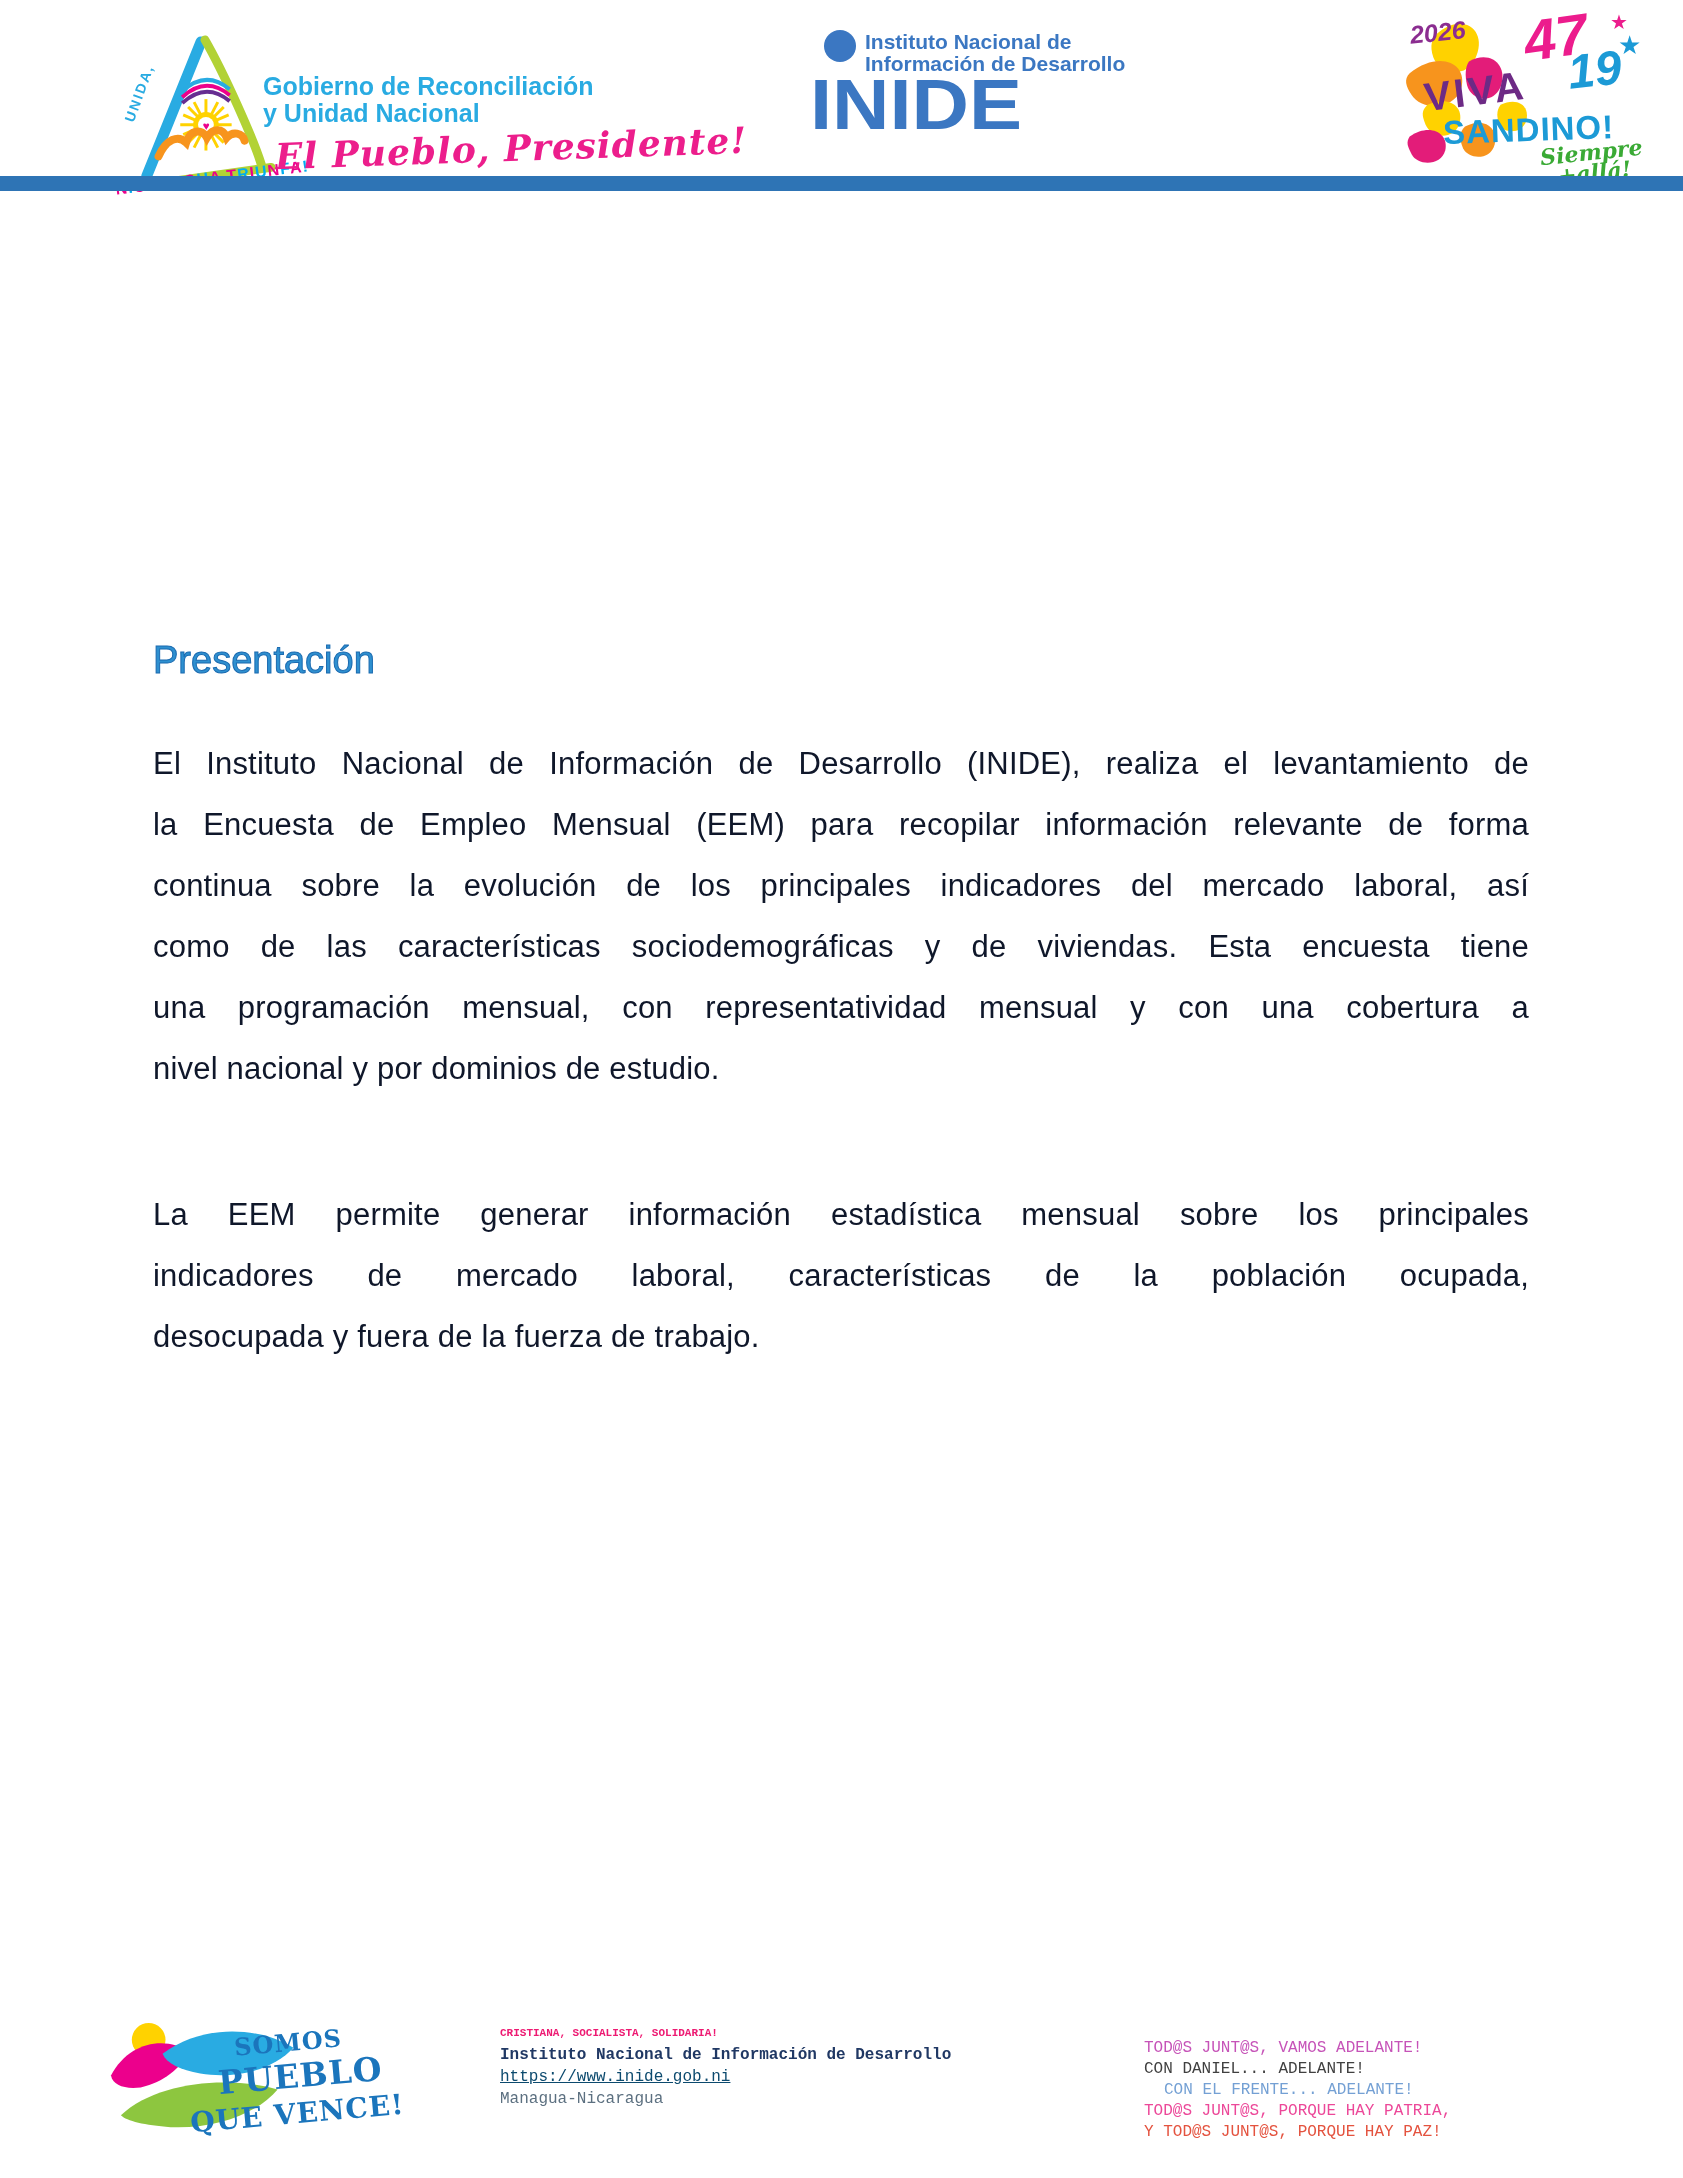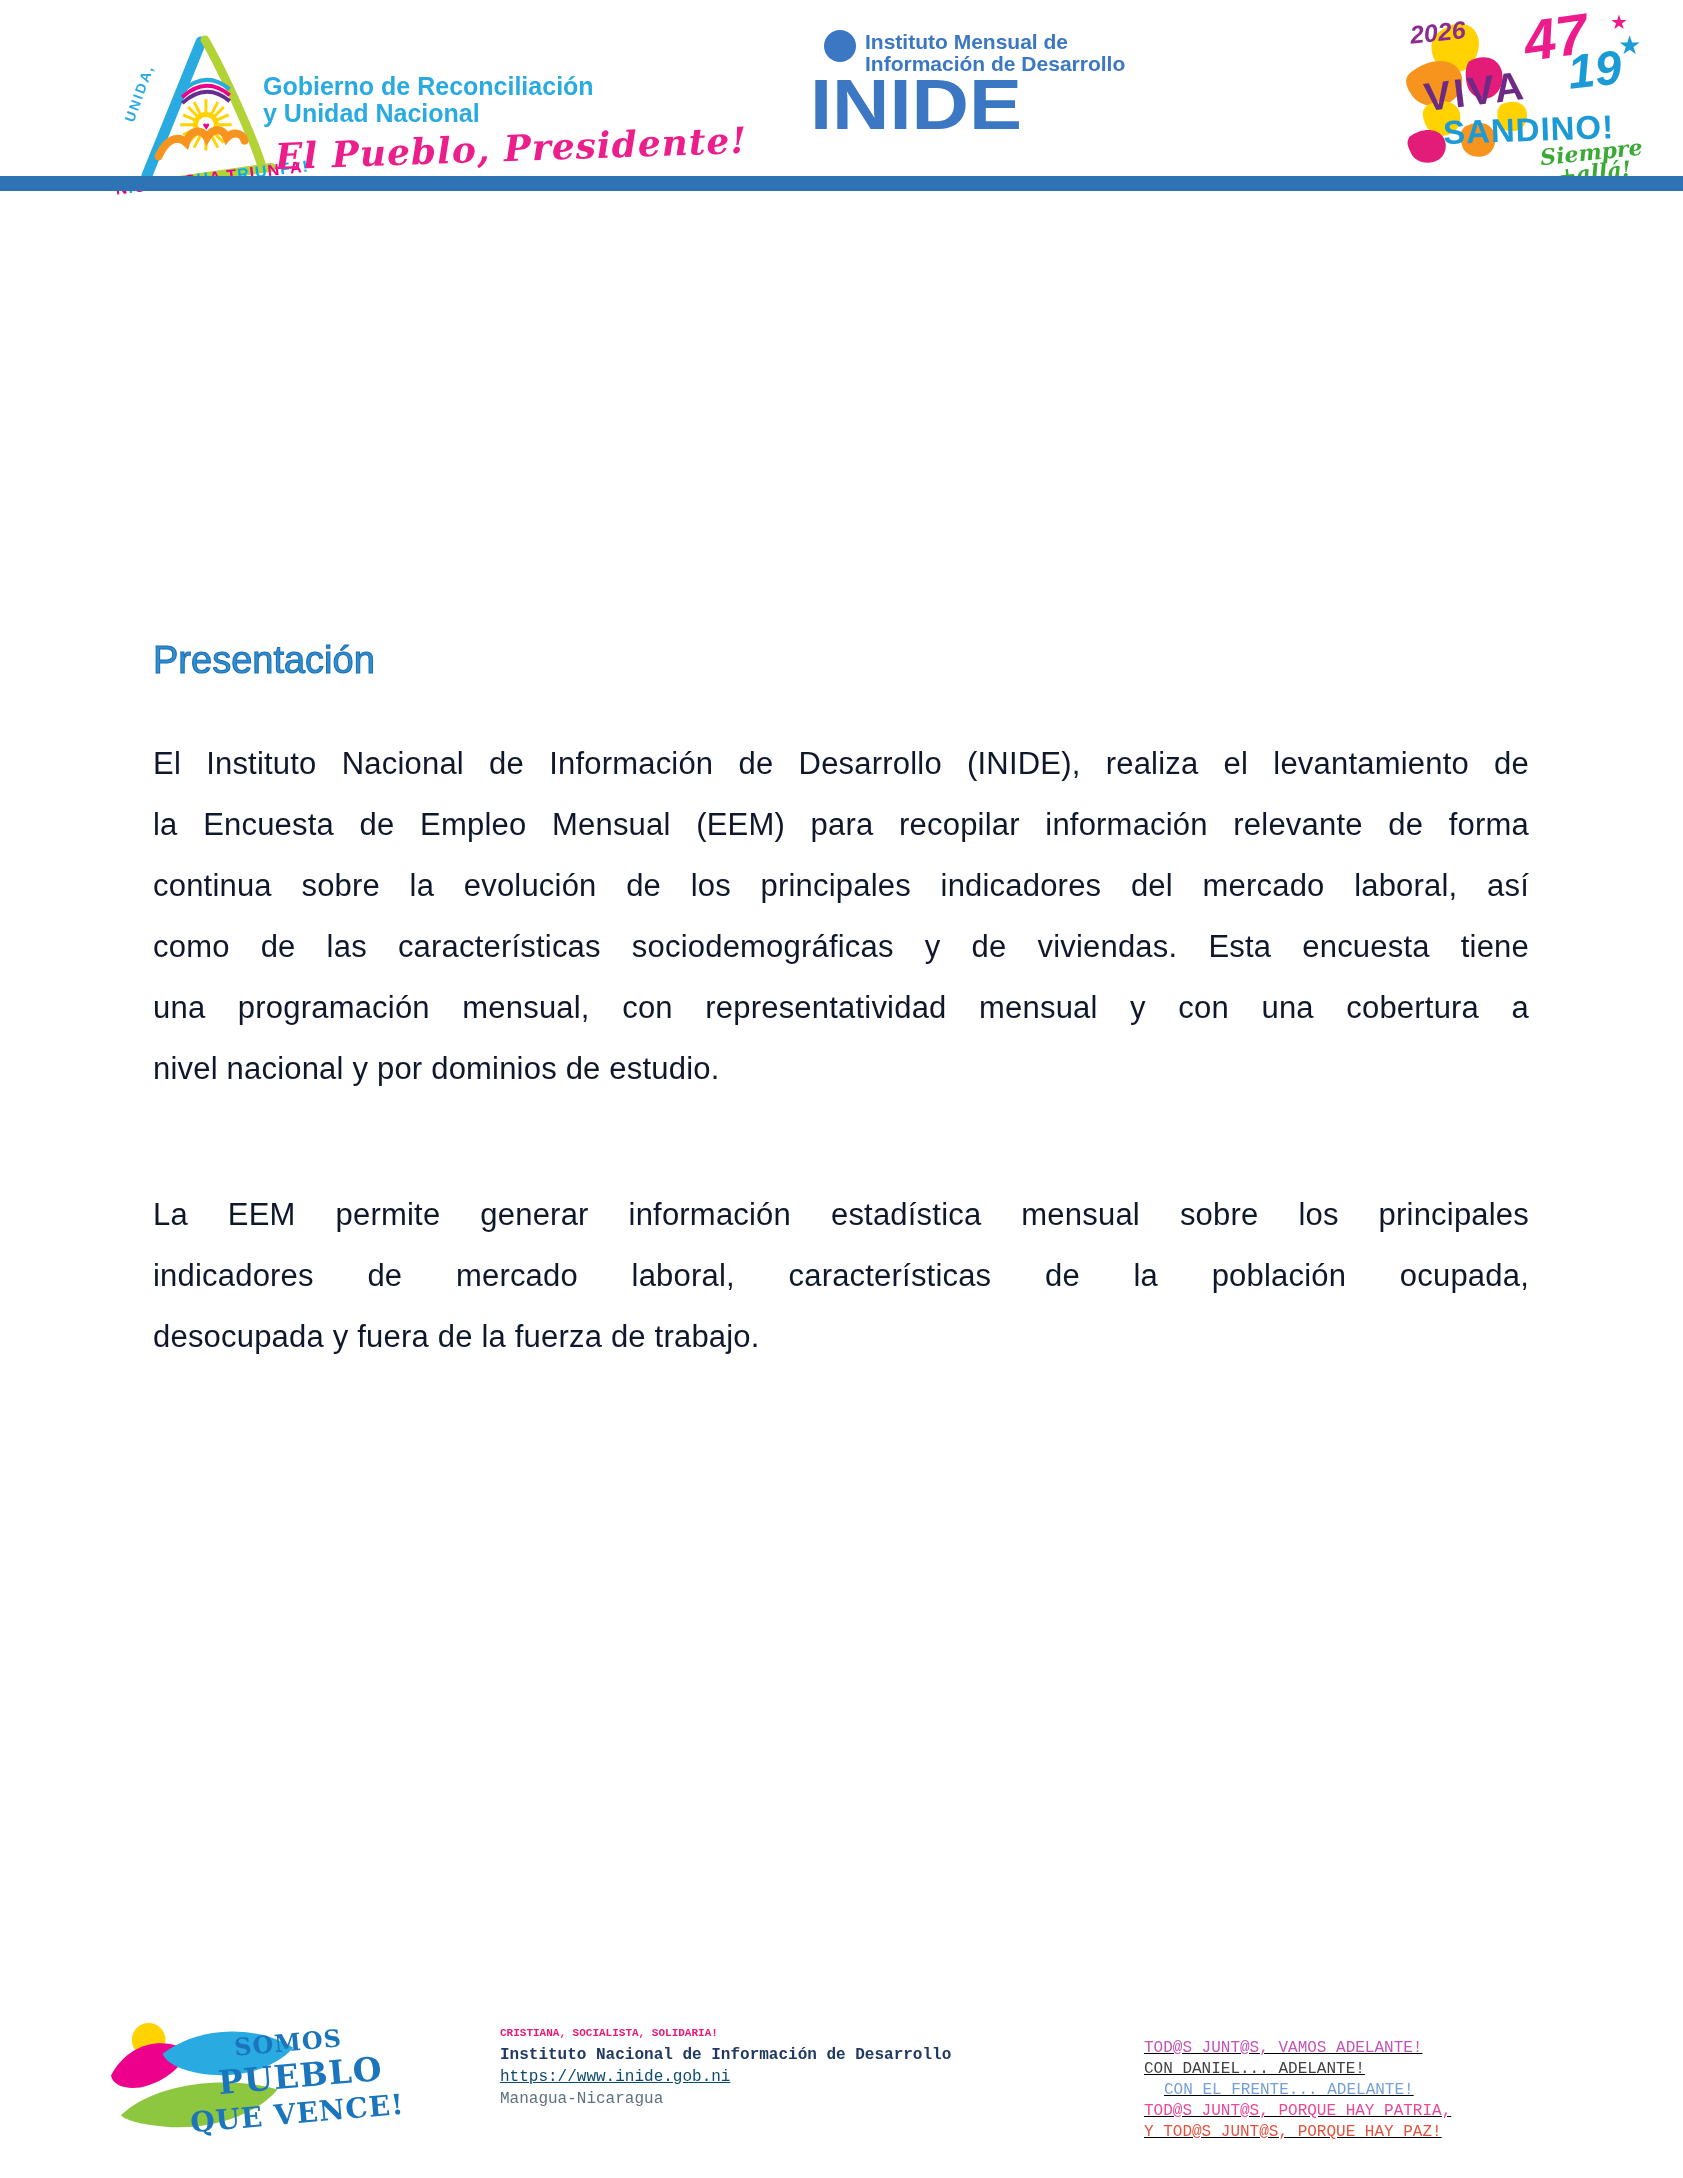--- a/index.html
+++ b/index.html
@@ -86,21 +86,21 @@
   .pl-t1 { left:127px; top:10px; font-size:24px; transform:rotate(-5deg); letter-spacing:1px; }
   .pl-t2 { left:111px; top:38px; font-size:33px; transform:rotate(-5deg); letter-spacing:1px; }
   .pl-t3 { left:83px; top:79px; font-size:28px; transform:rotate(-5deg); letter-spacing:1px; }
 
   .footer-center { position:absolute; left:500px; top:12px; font-family:"Liberation Mono", monospace; }
   .fc-slogan { color:#ed1a72; font-weight:bold; font-size:11px; line-height:22px; white-space:nowrap; }
   .fc-institute { color:#203864; font-weight:bold; font-size:16px; line-height:22px; white-space:nowrap; }
   .fc-url { color:#0c4a6e; font-size:16px; line-height:22px; text-decoration:underline; display:inline-block; }
   .fc-location { color:#5c7080; font-size:16px; line-height:22px; white-space:nowrap; }
 
-  .footer-right { position:absolute; left:1144px; top:28px; font-family:"Liberation Mono", monospace; font-size:16px; line-height:21px;text-decoration:underline; }
+  .footer-right { position:absolute; left:1144px; top:28px; font-family:"Liberation Mono", monospace; font-size:16px; line-height:21px; }
   .footer-right div { white-space:nowrap; }
 </style>
 </head>
 <body>
 
 <div class="page">
 
   <div class="header">
 
     <div class="gov-logo">
@@ -128,21 +128,21 @@
       </svg>
       <div class="gov-unida">UNIDA,</div>
       <div class="gov-triunfa"><span style="color: rgb(236, 0, 140);">N</span><span style="color: rgb(0, 173, 239);">I</span><span style="color: rgb(236, 0, 140);">C</span><span style="color: rgb(0, 173, 239);">A</span><span style="color: rgb(236, 0, 140);">R</span><span style="color: rgb(0, 173, 239);">A</span><span style="color: rgb(236, 0, 140);">G</span><span style="color: rgb(0, 173, 239);">U</span><span style="color: rgb(236, 0, 140);">A</span><span style="color: rgb(0, 173, 239);"> </span><span style="color: rgb(236, 0, 140);">T</span><span style="color: rgb(0, 173, 239);">R</span><span style="color: rgb(236, 0, 140);">I</span><span style="color: rgb(0, 173, 239);">U</span><span style="color: rgb(236, 0, 140);">N</span><span style="color: rgb(0, 173, 239);">F</span><span style="color: rgb(236, 0, 140);">A</span><span style="color: rgb(0, 173, 239);">!</span></div>
       <div class="gov-line1">Gobierno de Reconciliación</div>
       <div class="gov-line2">y Unidad Nacional</div>
       <div class="gov-script">El Pueblo, Presidente!</div>
     </div>
 
     <div class="inide-logo">
       <div class="inide-dot"></div>
-      <div class="inide-t1">Instituto Mensual de</div>
+      <div class="inide-t1">Instituto Nacional de</div>
       <div class="inide-t2">Información de Desarrollo</div>
       <div class="inide-big">INIDE</div>
     </div>
 
     <div class="viva-logo">
       <svg class="viva-flames" width="267" height="166" viewBox="0 0 270 168">
         <path d="M66 22 C92 2 116 22 102 50 C92 70 66 64 60 48 C56 36 58 28 66 22 Z" fill="#ffd200"></path>
         <path d="M36 64 C66 40 96 54 88 80 C80 102 48 102 38 86 C32 77 30 70 36 64 Z" fill="#f7941d"></path>
         <path d="M96 52 C118 40 136 56 128 78 C120 96 98 92 94 76 C92 66 92 58 96 52 Z" fill="#e31c79"></path>
         <path d="M54 96 C76 86 92 98 86 116 C80 132 58 130 52 116 C48 106 48 102 54 96 Z" fill="#ffd200"></path>

